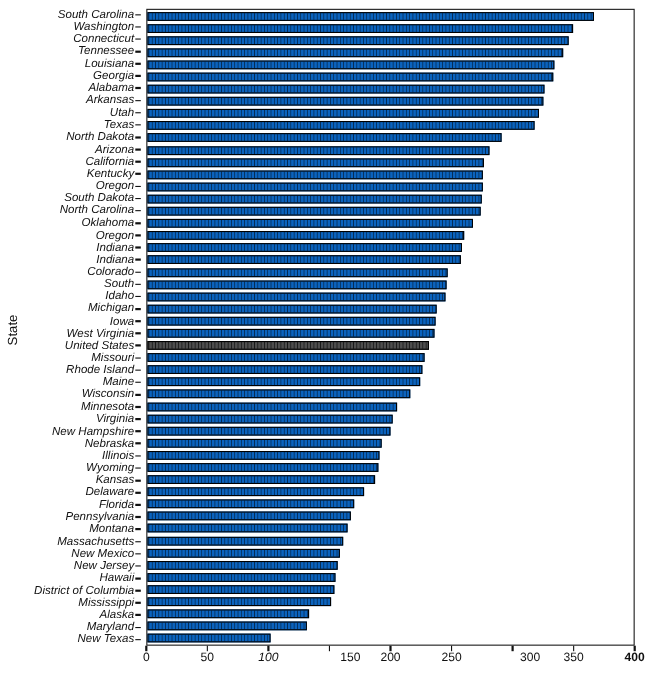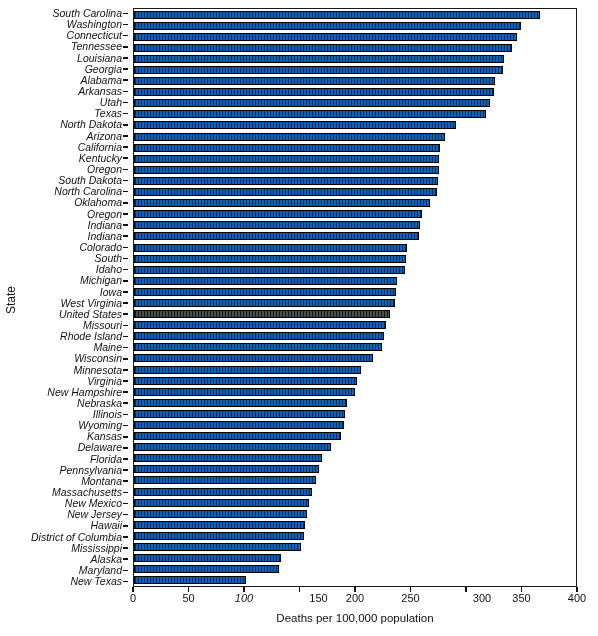--- a/index.html
+++ b/index.html
@@ -559,20 +559,17 @@
     </div>
   <div id="x-tick-labels">
       <div class="xlabel" style="left: 0%;">0</div>
       <div class="xlabel" style="left: 12.5%;">50</div>
       <div class="xlabel" style="left: 25%; font-style: italic;">100</div>
       <div class="xlabel" style="left: 37.5%; margin-left: 19px;">150</div>
       <div class="xlabel" style="left: 50%;">200</div>
       <div class="xlabel" style="left: 62.5%;">250</div>
       <div class="xlabel" style="left: 75%; margin-left: 16px;">300</div>
       <div class="xlabel" style="left: 87.5%;">350</div>
-      <div class="xlabel" style="left: 100%;">400</div>
+      <div class="xlabel" style="left: 100%; font-weight: bold;">400</div>
     </div>
 
-  <div id="x-axis-title">
-    <span>Deaths per 100,000 population</span>
-  </div>
 
 </div>
 
 </body></html>

